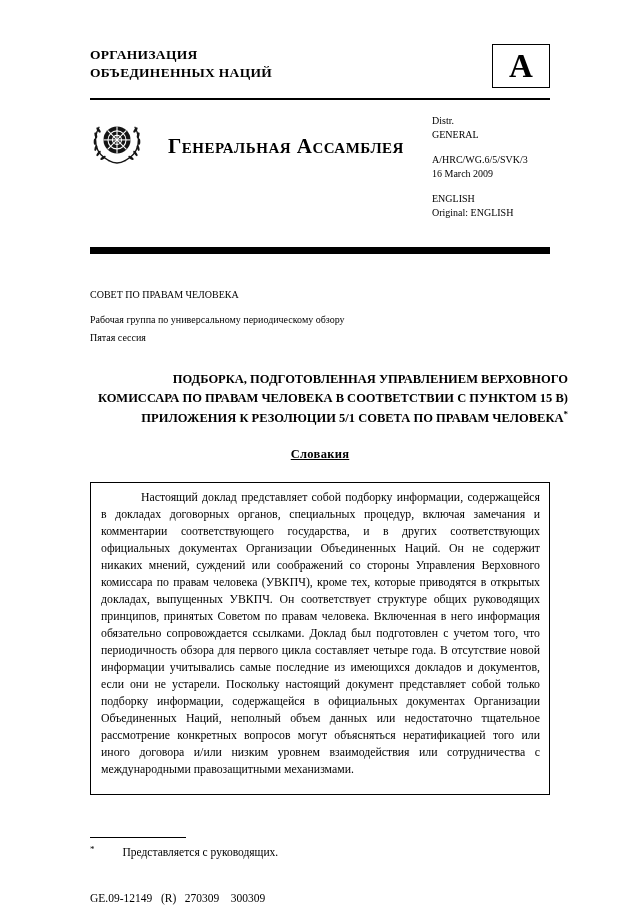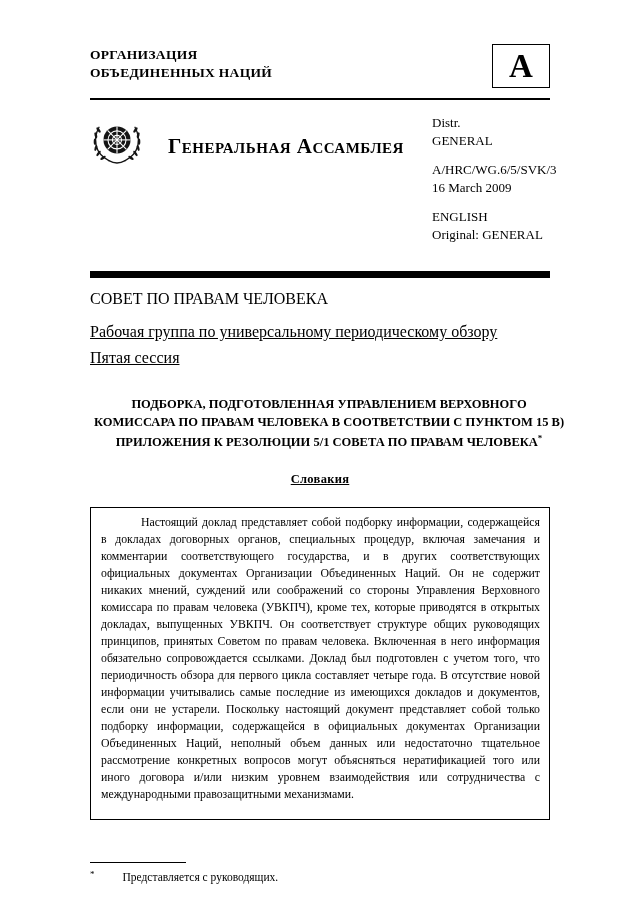--- a/index.html
+++ b/index.html
@@ -31,34 +31,34 @@
     font-variant:small-caps;
     font-weight:bold;
     font-size:21px;
     letter-spacing:.5px;
     margin:22px 0 2px 24px;
     white-space:nowrap;
   }
   .distr-block{
     margin-left:auto;
     width:118px;flex:0 0 118px;
-    font-size:13px;line-height:1.35;
+    font-size:10px;line-height:1.35;
     padding-top:2px;
   }
   .distr-block .grp{margin-bottom:12px;}
   .thick-bar{height:7px;background:#000;margin-top:16px;}
   
-  .session{margin-top:11px;font-size:16px;line-height:1.3;}
+  .session{margin-top:34px;font-size:10px;line-height:1.3;}
   .session .council{margin-bottom:12px;}
-  .session .line{margin-bottom:5px;text-decoration:underline;}
+  .session .line{margin-bottom:5px;}
   
   .doc-title{
     margin:26px auto 0 auto;
     width:478px;
-    text-align:center;
+    text-align:right;
     font-size:12.5px;
     font-weight:bold;
     line-height:1.5;
   }
   .doc-title sup{font-size:9px;}
   .country{
     margin-top:20px;
     text-align:center;
     font-size:12.5px;
     font-weight:bold;
@@ -148,21 +148,21 @@
       <div class="grp">
         <div>Distr.</div>
         <div>GENERAL</div>
       </div>
       <div class="grp">
         <div>A/HRC/WG.6/5/SVK/3</div>
         <div>16 March 2009</div>
       </div>
       <div class="grp">
         <div>ENGLISH</div>
-        <div>Original:  GENERAL</div>
+        <div>Original:  ENGLISH</div>
       </div>
     </div>
   </div>
 
   <div class="thick-bar"></div>
 
   <div class="session">
     <div class="council">СОВЕТ ПО ПРАВАМ ЧЕЛОВЕКА</div>
     <div class="line">Рабочая группа по универсальному периодическому обзору</div>
     <div class="line">Пятая сессия</div>

